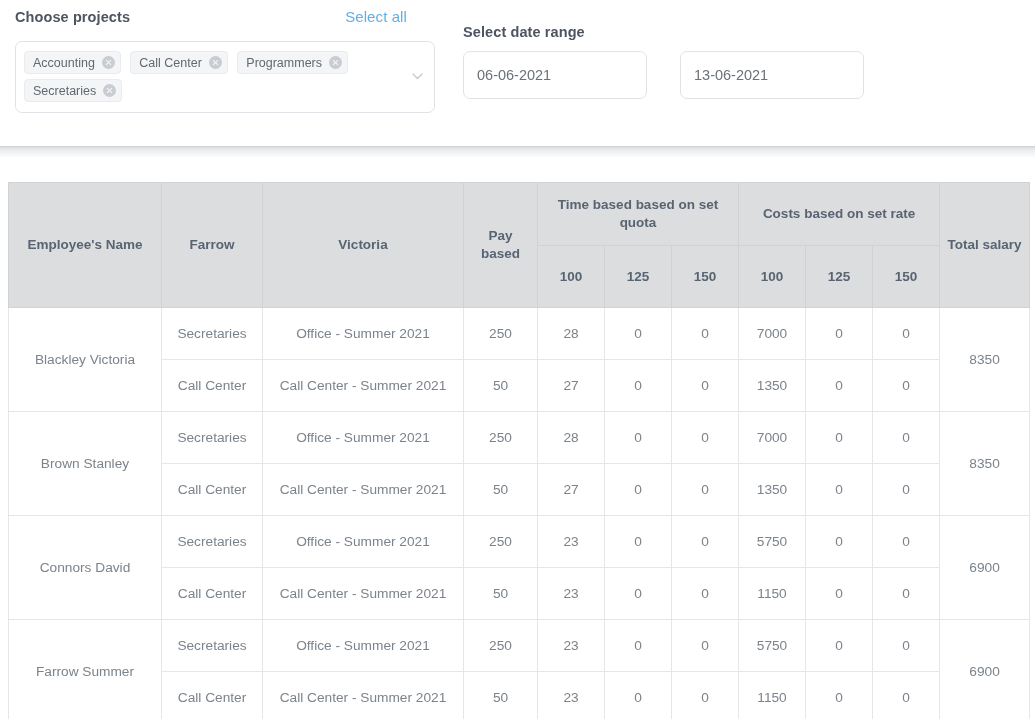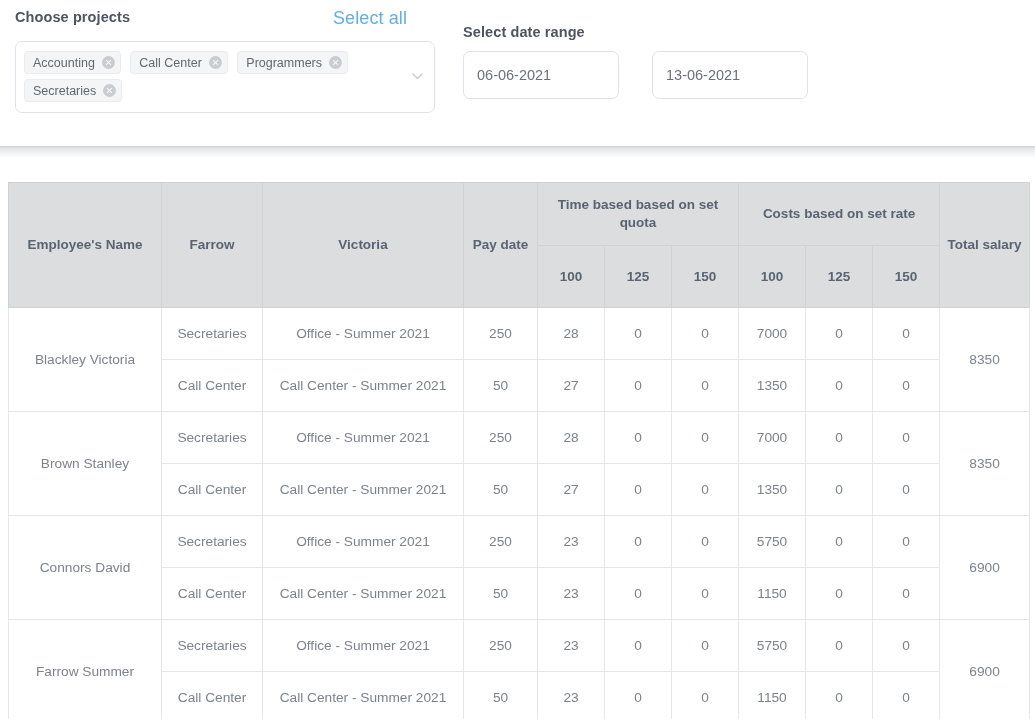--- a/index.html
+++ b/index.html
@@ -48,21 +48,21 @@
   .label-strong {
     font-size: 14.5px;
     font-weight: bold;
     color: #4d5560;
     letter-spacing: 0.1px;
   }
   .select-all {
     position: absolute;
     right: 28px;
     top: 0;
-    font-size: 18px;
+    font-size: 15px;
     color: #63aee3;
     cursor: pointer;
     letter-spacing: 0.1px;
   }
   .multiselect {
     position: relative;
     margin-top: 9px;
     min-height: 58px;
     border: 1px solid #dfe3e8;
     border-radius: 7px;
@@ -124,21 +124,21 @@
     left: 456px;
     top: 23px;
     width: 430px;
   }
   .date-inputs {
     margin-top: 10px;
     display: flex;
     gap: 33px;
   }
   .date-input {
-    width: 156px;
+    width: 184px;
     height: 48px;
     border: 1px solid #dfe3e8;
     border-radius: 7px;
     background: #fff;
     box-sizing: border-box;
     display: flex;
     align-items: center;
     padding: 0 13px;
     font-size: 14.5px;
     color: #6a7179;
@@ -272,21 +272,21 @@
       <col class="c-num">
         <col class="c-num">
         <col class="c-num">
       <col class="c-total">
     </colgroup>
     <thead>
       <tr>
         <th class="tall" rowspan="2">Employee's Name</th>
         <th class="tall" rowspan="2">Farrow</th>
         <th class="tall" rowspan="2">Victoria</th>
-        <th class="tall" rowspan="2">Pay date</th>
+        <th class="tall" rowspan="2">Pay based</th>
         <th class="grp" colspan="3">Time based based on set quota</th>
         <th class="grp" colspan="3">Costs based on set rate</th>
         <th class="tall" rowspan="2">Total salary</th>
       </tr>
       <tr>
         <th class="sub">100</th>
         <th class="sub">125</th>
         <th class="sub">150</th>
         <th class="sub">100</th>
         <th class="sub">125</th>

